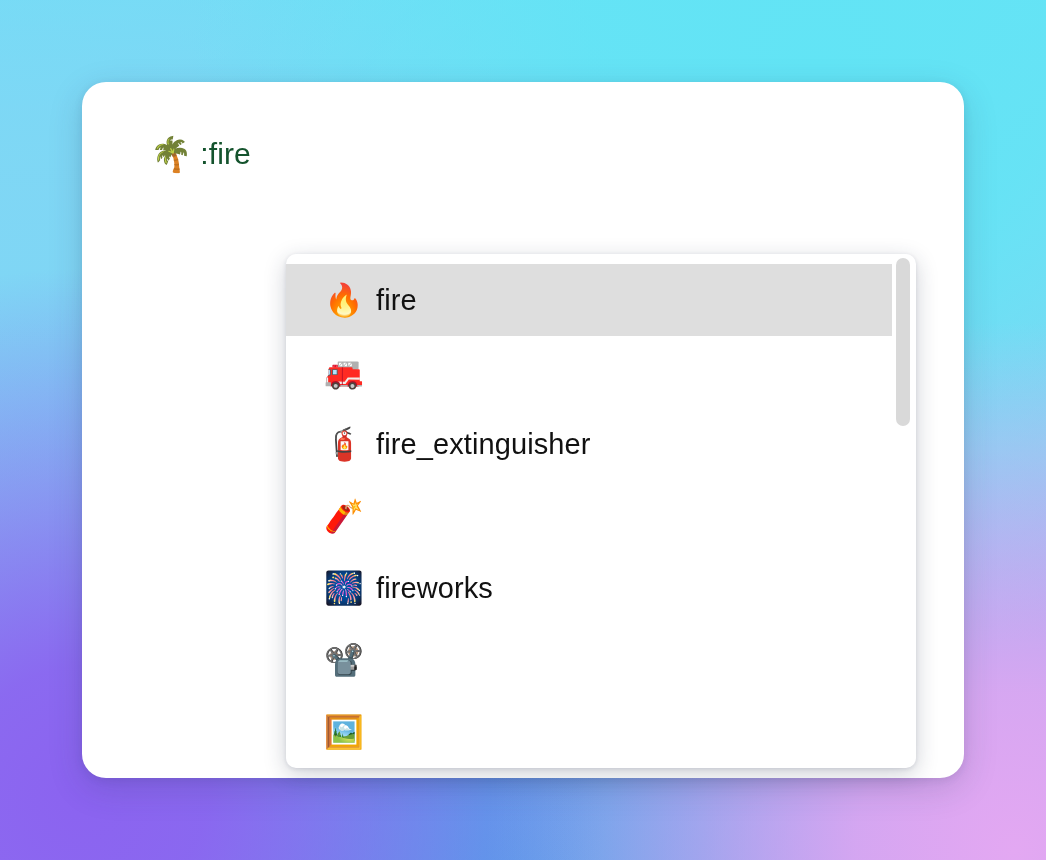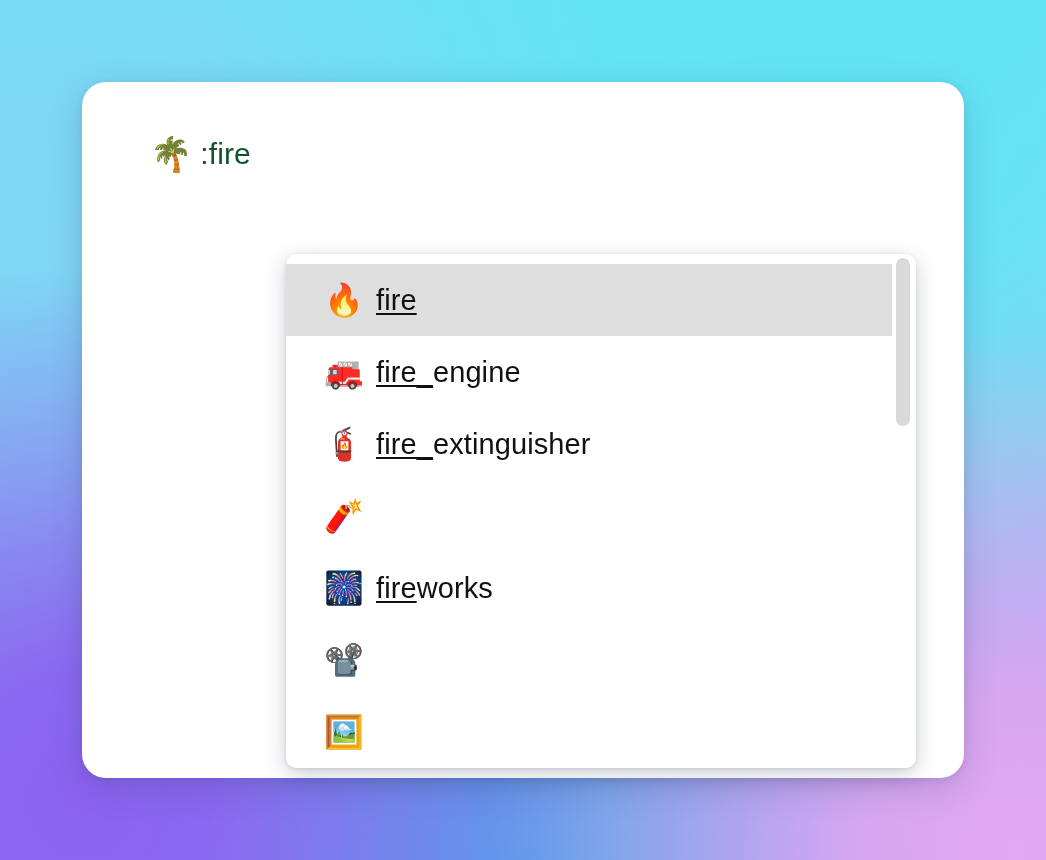--- a/index.html
+++ b/index.html
@@ -115,21 +115,20 @@
     user-select: none;
   }
 
   .row-label {
     font-size: 29px;
     color: #111111;
     letter-spacing: 0.1px;
     white-space: pre;
   }
   .row-label .m {
-    text-decoration: underline;
     text-underline-offset: 3px;
     text-decoration-thickness: 2px;
   }
 
   
   #scrollbar-track {
     position: absolute;
     right: 6px;
     top: 4px;
     bottom: 4px;
@@ -159,21 +158,20 @@
 
   <div id="dropdown">
     <div id="list-viewport">
       <div id="list">
           <div class="row selected" style="background: rgb(222, 222, 222);">
             <span class="row-emoji">🔥</span>
             <span class="row-label"><span class="m">fire</span></span>
           </div>
           <div class="row">
             <span class="row-emoji">🚒</span>
-            <span class="row-label"><span class="m">fire_</span><span>engine</span></span>
           </div>
           <div class="row">
             <span class="row-emoji">🧯</span>
             <span class="row-label"><span class="m">fire_</span><span>extinguisher</span></span>
           </div>
           <div class="row">
             <span class="row-emoji">🧨</span>
           </div>
           <div class="row">
             <span class="row-emoji">🎆</span>

